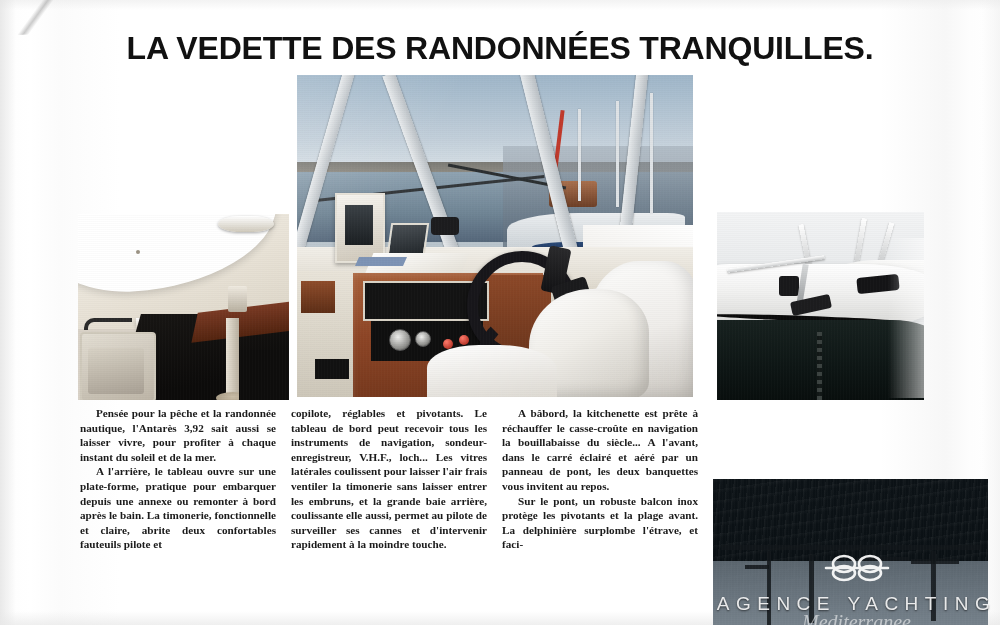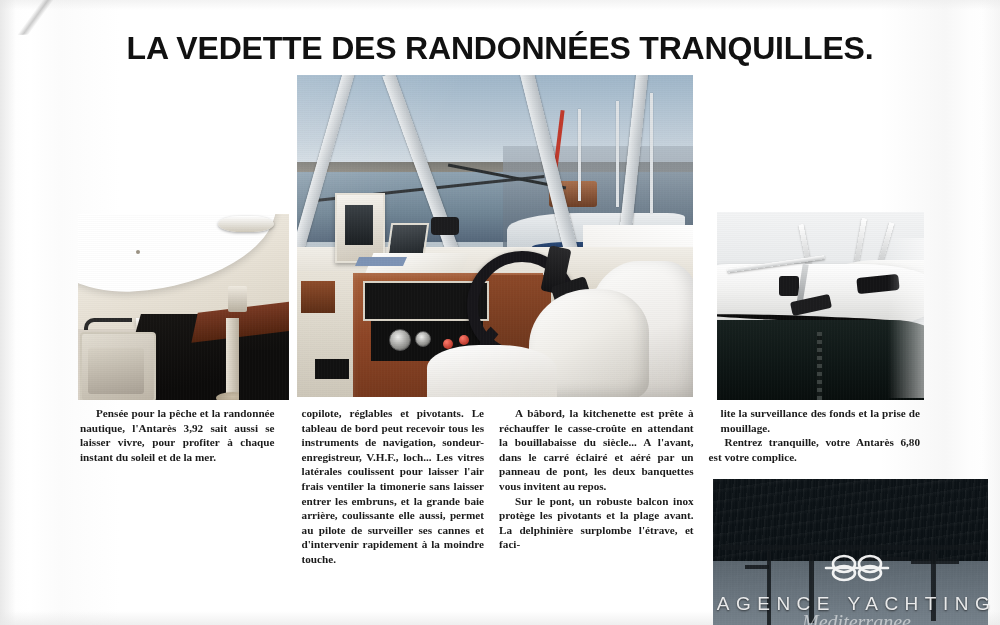--- a/index.html
+++ b/index.html
@@ -469,21 +469,21 @@
     margin-right: 15px;
     font-family: "Liberation Serif", serif;
     font-size: 11.2px;
     line-height: 14.6px;
     color: #1b1b1b;
     text-align: justify;
     font-weight: bold;
   }
   .col:last-child { margin-right: 0; }
   .col p { margin: 0; text-indent: 16px; }
-  .col p.noindent { text-indent: 0; margin-left: 12px; }
+  .col p.noindent { text-indent: 0; }
   #col-4 { width: 213px; }
 </style>
 </head>
 <body>
 
 <div id="page">
 
   <div class="edge-top"></div>
   <div class="edge-left"></div>
   <div class="edge-right"></div>
@@ -608,27 +608,24 @@
         </g>
       </svg>
     </div>
     <div id="wm-text">AGENCE YACHTING</div>
     <div id="wm-script">Mediterranee</div>
   </div>
 
   <div id="columns">
     <div class="col" id="col-1">
       <p>Pensée pour la pêche et la randonnée nautique, l'Antarès 3,92 sait aussi se laisser vivre, pour profiter à chaque instant du soleil et de la mer.</p>
+      <p>A l'arrière, le tableau ouvre sur une plate-forme, pratique pour embarquer depuis une annexe ou remonter à bord après le bain. La timonerie, fonctionnelle et claire, abrite deux confortables fauteuils pilote et</p>
     </div>
     <div class="col" id="col-2">
       <p class="noindent">copilote, réglables et pivotants. Le tableau de bord peut recevoir tous les instruments de navigation, sondeur-enregistreur, V.H.F., loch... Les vitres latérales coulissent pour laisser l'air frais ventiler la timonerie sans laisser entrer les embruns, et la grande baie arrière, coulissante elle aussi, permet au pilote de surveiller ses cannes et d'intervenir rapidement à la moindre touche.</p>
     </div>
     <div class="col" id="col-3">
-      <p>A bâbord, la kitchenette est prête à réchauffer le casse-croûte en attendant la bouillabaisse du siècle... A l'avant, dans le carré éclairé et aéré par un panneau de pont, les deux banquettes vous invitent au repos.</p>
+      <p>A bâbord, la kitchenette est prête à réchauffer le casse-croûte en navigation la bouillabaisse du siècle... A l'avant, dans le carré éclairé et aéré par un panneau de pont, les deux banquettes vous invitent au repos.</p>
       <p>Sur le pont, un robuste balcon inox protège les pivotants et la plage avant. La delphinière surplombe l'étrave, et faci-</p>
     </div>
-    <div class="col" id="col-4">
-      <p class="noindent">lite la surveillance des fonds et la prise de mouillage.</p>
-      <p>Rentrez tranquille, votre Antarès 6,80 est votre complice.</p>
-    </div>
   </div>
 
 </div>
 
 </body></html>

